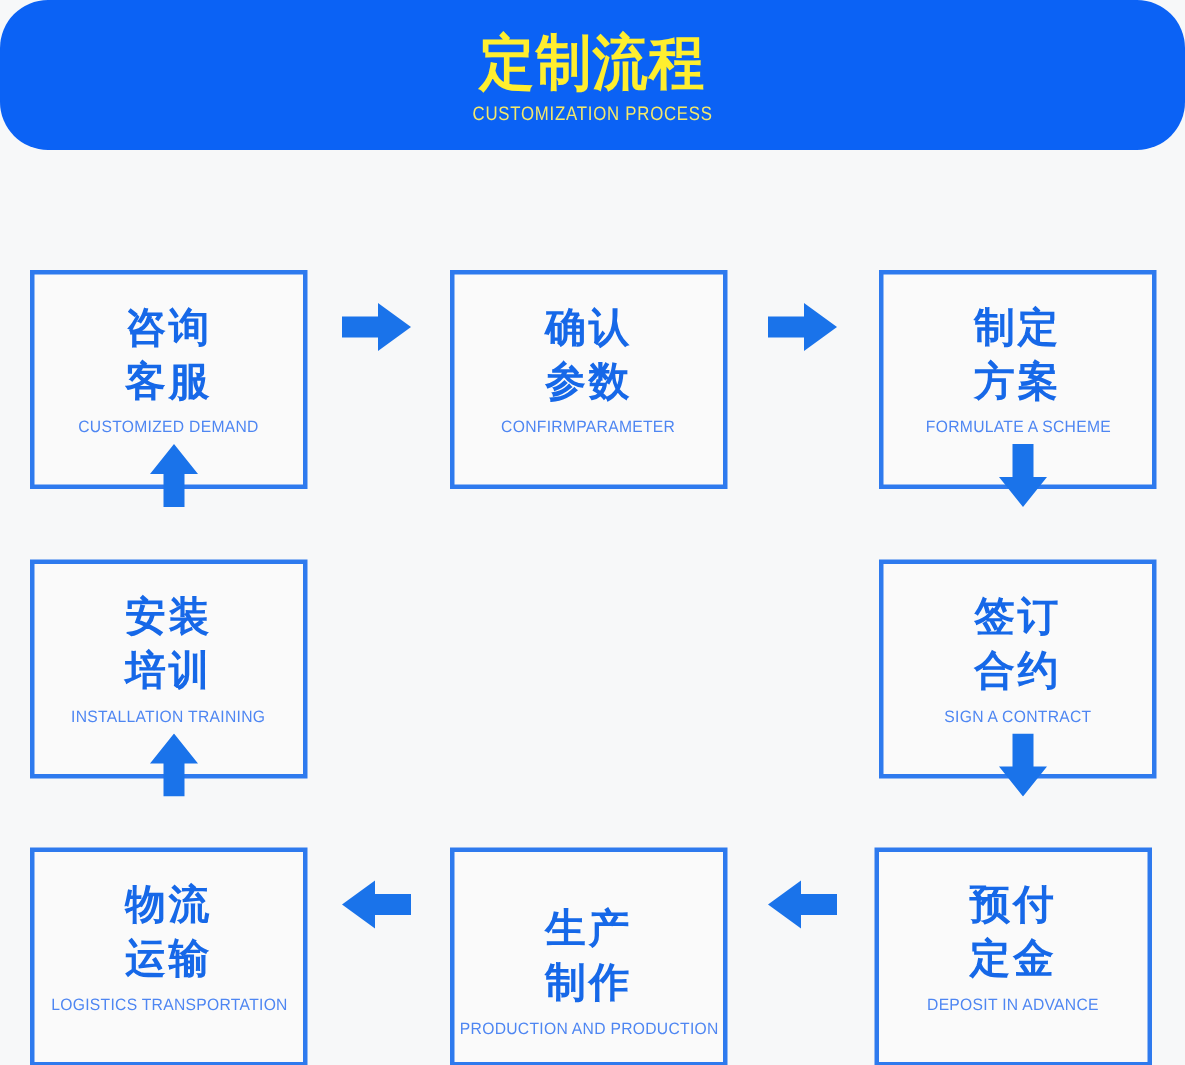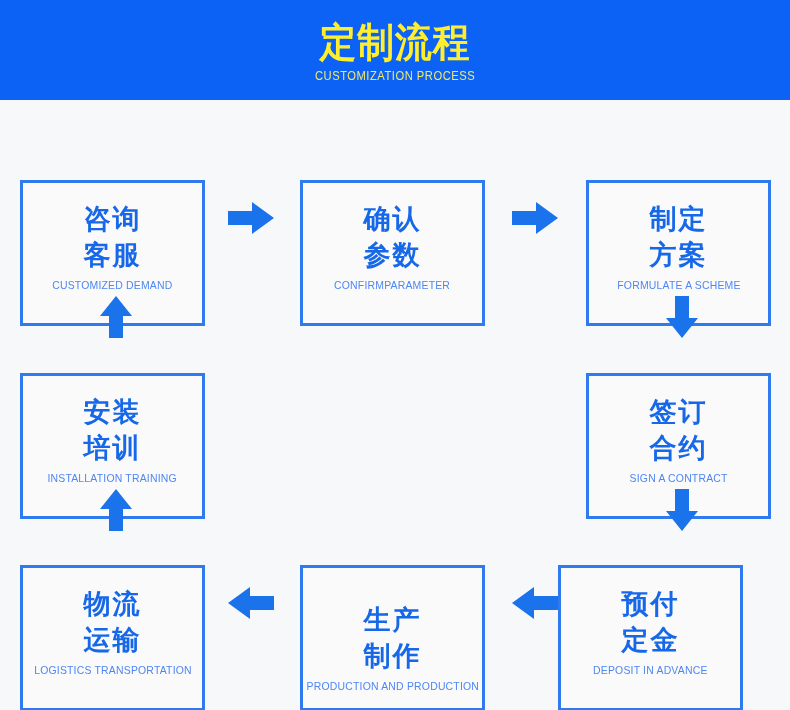--- a/index.html
+++ b/index.html
@@ -18,20 +18,21 @@
   .header {
     width: 790px;
     height: 100px;
     background: #0b62f5;
     display: flex;
     flex-direction: column;
     align-items: center;
     justify-content: center;
     box-sizing: border-box;
     padding-top: 4px;
+    border-radius: 32px;
   }
   .header-title {
     color: #ffee2e;
     font-size: 40px;
     font-weight: bold;
     line-height: 44px;
     letter-spacing: 1px;
     font-family: "DejaVu Sans", "Liberation Sans", sans-serif;
     transform: scaleX(0.92);
   }
@@ -86,21 +87,21 @@
   }
 
   
   .box-r1c1 { left: 20px;  top: 45px; }
   .box-r1c2 { left: 300px; top: 45px; }
   .box-r1c3 { left: 586px; top: 45px; }
   .box-r2c1 { left: 20px;  top: 238px; }
   .box-r2c3 { left: 586px; top: 238px; }
   .box-r3c1 { left: 20px;  top: 430px; }
   .box-r3c2 { left: 300px; top: 430px; justify-content: center; }
-  .box-r3c3 { left: 558px; top: 430px; text-align: right; }
+  .box-r3c3 { left: 583px; top: 430px; text-align: right; }
 
   
   .arrow {
     position: absolute;
     line-height: 0;
   }
   .arrow svg { display: block; }
 
   .arr-h1 { left: 228px; top: 100px; }
   .arr-h2 { left: 512px; top: 100px; }

